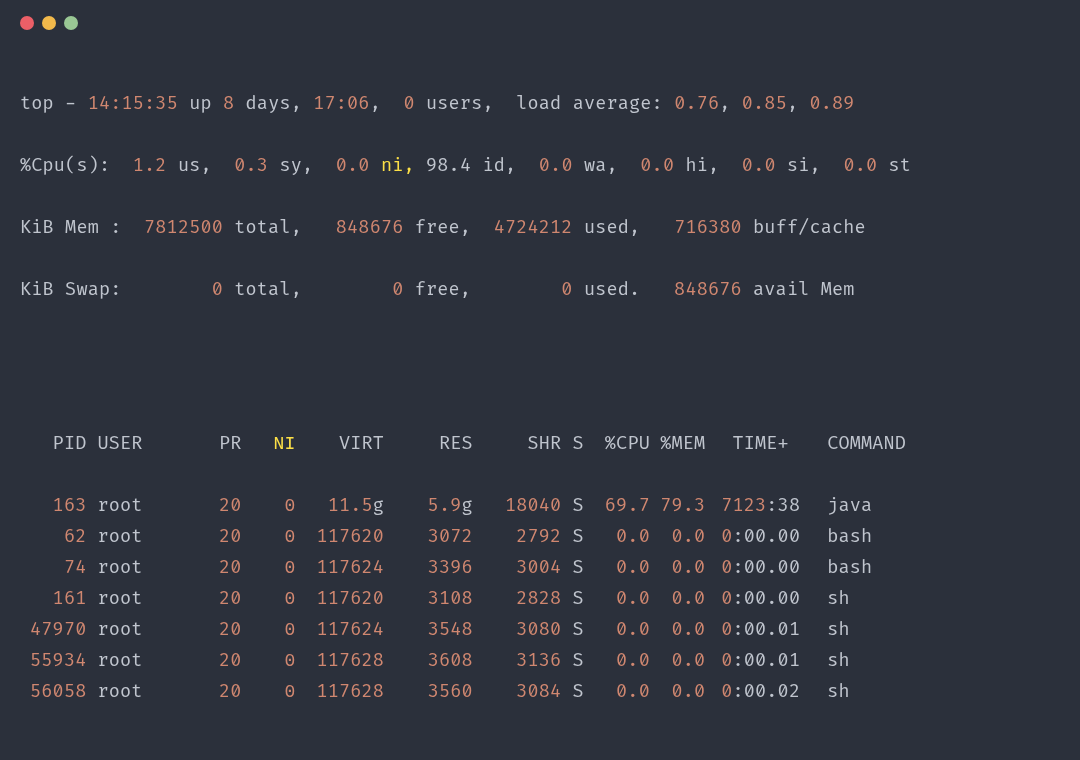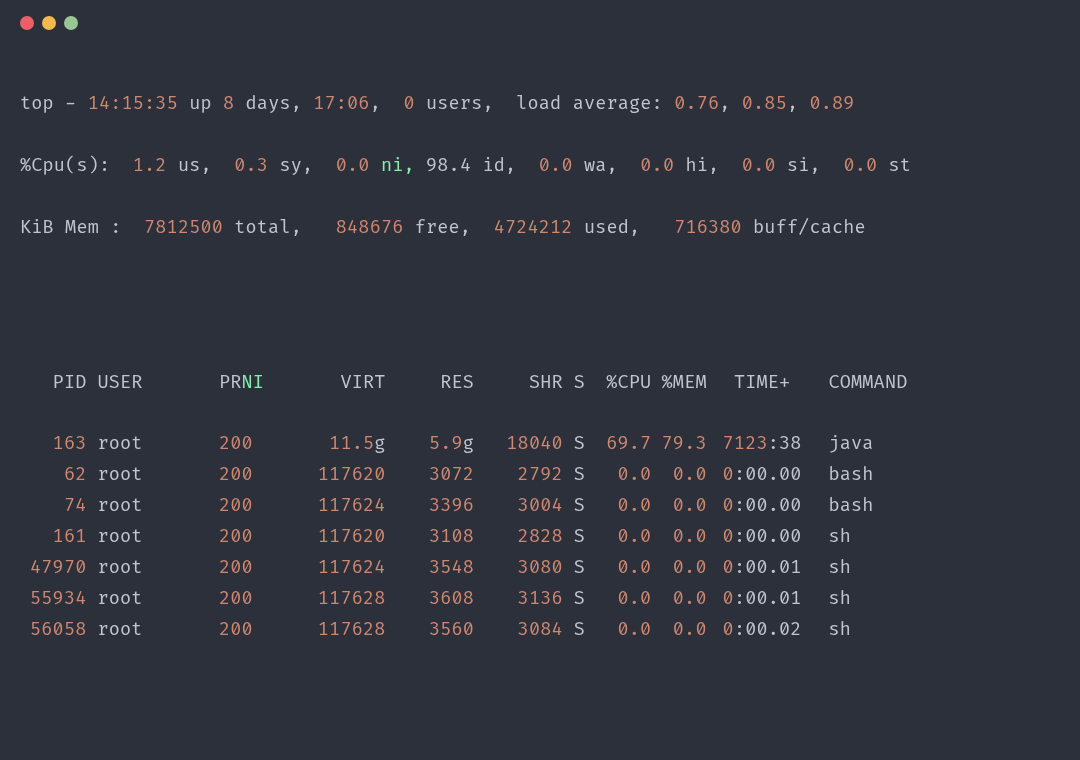--- a/index.html
+++ b/index.html
@@ -33,30 +33,30 @@
   .dot.green  { background: #99c794; }
 
   .term {
     padding: 20px 20px 0 20px;
     white-space: pre;
     letter-spacing: 0.2px;
   }
 
   .plain  { color: #c0c5ce; }
   .num    { color: #d08770; }
-  .yel    { color: #86efac; }
+  .yel    { color: #fde047; }
 
   .row { display: block; }
 
   
   .tbl .row span { display:inline-block; }
   .c-pid  { width: 6ch;  text-align: right; }
   .c-user { width: 9ch;  text-align: left;  padding-left: 1ch; box-sizing: border-box; }
   .c-pr   { width: 5ch;  text-align: right; }
-  .c-ni   { width: 5ch;  text-align: left; }
+  .c-ni   { width: 5ch;  text-align: right; font-family: Liberation Mono, monospace; }
   .c-virt { width: 8ch;  text-align: right; }
   .c-res  { width: 8ch;  text-align: right; }
   .c-shr  { width: 8ch;  text-align: right; }
   .c-s    { width: 2ch;  text-align: left; padding-left: 1ch; box-sizing: border-box; }
   .c-cpu  { width: 6ch;  text-align: right; }
   .c-mem  { width: 5ch;  text-align: right; }
   .c-time { width: 10ch; text-align: center; }
   .c-cmd  { padding-left: 1ch; text-align: left; }
 </style>
 </head>
@@ -65,18 +65,19 @@
 <div class="titlebar">
   <span class="dot red"></span>
   <span class="dot yellow"></span>
   <span class="dot green"></span>
 </div>
 
 <div class="term">
 <div class="row"><span class="plain">top</span><span class="plain"> - </span><span class="num">14:15:35</span><span class="plain"> up </span><span class="num">8</span><span class="plain"> days, </span><span class="num">17:06</span><span class="plain">,  </span><span class="num">0</span><span class="plain"> users,  load average: </span><span class="num">0.76</span><span class="plain">, </span><span class="num">0.85</span><span class="plain">, </span><span class="num">0.89</span></div>
 <div class="row"><span class="plain">%Cpu(s):  </span><span class="num">1.2</span><span class="plain"> us,  </span><span class="num">0.3</span><span class="plain"> sy,  </span><span class="num">0.0</span><span class="yel"> ni, </span><span class="plain">98.4</span><span class="plain"> id,  </span><span class="num">0.0</span><span class="plain"> wa,  </span><span class="num">0.0</span><span class="plain"> hi,  </span><span class="num">0.0</span><span class="plain"> si,  </span><span class="num">0.0</span><span class="plain"> st</span></div>
 <div class="row"><span class="plain">KiB Mem :  </span><span class="num">7812500</span><span class="plain"> total,   </span><span class="num">848676</span><span class="plain"> free,  </span><span class="num">4724212</span><span class="plain"> used,   </span><span class="num">716380</span><span class="plain"> buff/cache</span></div>
+<div class="row"><span class="plain">KiB Swap:        </span><span class="num">0</span><span class="plain"> total,        </span><span class="num">0</span><span class="plain"> free,        </span><span class="num">0</span><span class="plain"> used.   </span><span class="num">848676</span><span class="plain"> avail Mem</span></div>
 <div class="row">&nbsp;</div>
 <div class="tbl">
 <div class="row"><span class="c-pid plain">PID</span><span class="c-user plain">USER</span><span class="c-pr plain">PR</span><span class="c-ni yel">NI</span><span class="c-virt plain">VIRT</span><span class="c-res plain">RES</span><span class="c-shr plain">SHR</span><span class="c-s plain">S</span><span class="c-cpu plain">%CPU</span><span class="c-mem plain">%MEM</span><span class="c-time plain">TIME+</span><span class="c-cmd plain">COMMAND</span></div>
 <div id="proc-rows"><div class="row"><span class="c-pid num">163</span><span class="c-user plain">root</span><span class="c-pr num">20</span><span class="c-ni num">0</span><span class="c-virt"><span class="num">11.5</span><span class="plain">g</span></span><span class="c-res"><span class="num">5.9</span><span class="plain">g</span></span><span class="c-shr num">18040</span><span class="c-s plain">S</span><span class="c-cpu num">69.7</span><span class="c-mem num">79.3</span><span class="c-time"><span class="num">7123</span><span class="plain">:38</span></span><span class="c-cmd plain">java</span></div><div class="row"><span class="c-pid num">62</span><span class="c-user plain">root</span><span class="c-pr num">20</span><span class="c-ni num">0</span><span class="c-virt"><span class="num">117620</span></span><span class="c-res"><span class="num">3072</span></span><span class="c-shr num">2792</span><span class="c-s plain">S</span><span class="c-cpu num">0.0</span><span class="c-mem num">0.0</span><span class="c-time"><span class="num">0</span><span class="plain">:00.00</span></span><span class="c-cmd plain">bash</span></div><div class="row"><span class="c-pid num">74</span><span class="c-user plain">root</span><span class="c-pr num">20</span><span class="c-ni num">0</span><span class="c-virt"><span class="num">117624</span></span><span class="c-res"><span class="num">3396</span></span><span class="c-shr num">3004</span><span class="c-s plain">S</span><span class="c-cpu num">0.0</span><span class="c-mem num">0.0</span><span class="c-time"><span class="num">0</span><span class="plain">:00.00</span></span><span class="c-cmd plain">bash</span></div><div class="row"><span class="c-pid num">161</span><span class="c-user plain">root</span><span class="c-pr num">20</span><span class="c-ni num">0</span><span class="c-virt"><span class="num">117620</span></span><span class="c-res"><span class="num">3108</span></span><span class="c-shr num">2828</span><span class="c-s plain">S</span><span class="c-cpu num">0.0</span><span class="c-mem num">0.0</span><span class="c-time"><span class="num">0</span><span class="plain">:00.00</span></span><span class="c-cmd plain">sh</span></div><div class="row"><span class="c-pid num">47970</span><span class="c-user plain">root</span><span class="c-pr num">20</span><span class="c-ni num">0</span><span class="c-virt"><span class="num">117624</span></span><span class="c-res"><span class="num">3548</span></span><span class="c-shr num">3080</span><span class="c-s plain">S</span><span class="c-cpu num">0.0</span><span class="c-mem num">0.0</span><span class="c-time"><span class="num">0</span><span class="plain">:00.01</span></span><span class="c-cmd plain">sh</span></div><div class="row"><span class="c-pid num">55934</span><span class="c-user plain">root</span><span class="c-pr num">20</span><span class="c-ni num">0</span><span class="c-virt"><span class="num">117628</span></span><span class="c-res"><span class="num">3608</span></span><span class="c-shr num">3136</span><span class="c-s plain">S</span><span class="c-cpu num">0.0</span><span class="c-mem num">0.0</span><span class="c-time"><span class="num">0</span><span class="plain">:00.01</span></span><span class="c-cmd plain">sh</span></div><div class="row"><span class="c-pid num">56058</span><span class="c-user plain">root</span><span class="c-pr num">20</span><span class="c-ni num">0</span><span class="c-virt"><span class="num">117628</span></span><span class="c-res"><span class="num">3560</span></span><span class="c-shr num">3084</span><span class="c-s plain">S</span><span class="c-cpu num">0.0</span><span class="c-mem num">0.0</span><span class="c-time"><span class="num">0</span><span class="plain">:00.02</span></span><span class="c-cmd plain">sh</span></div></div>
 </div>
 </div>
 
 </body></html>

